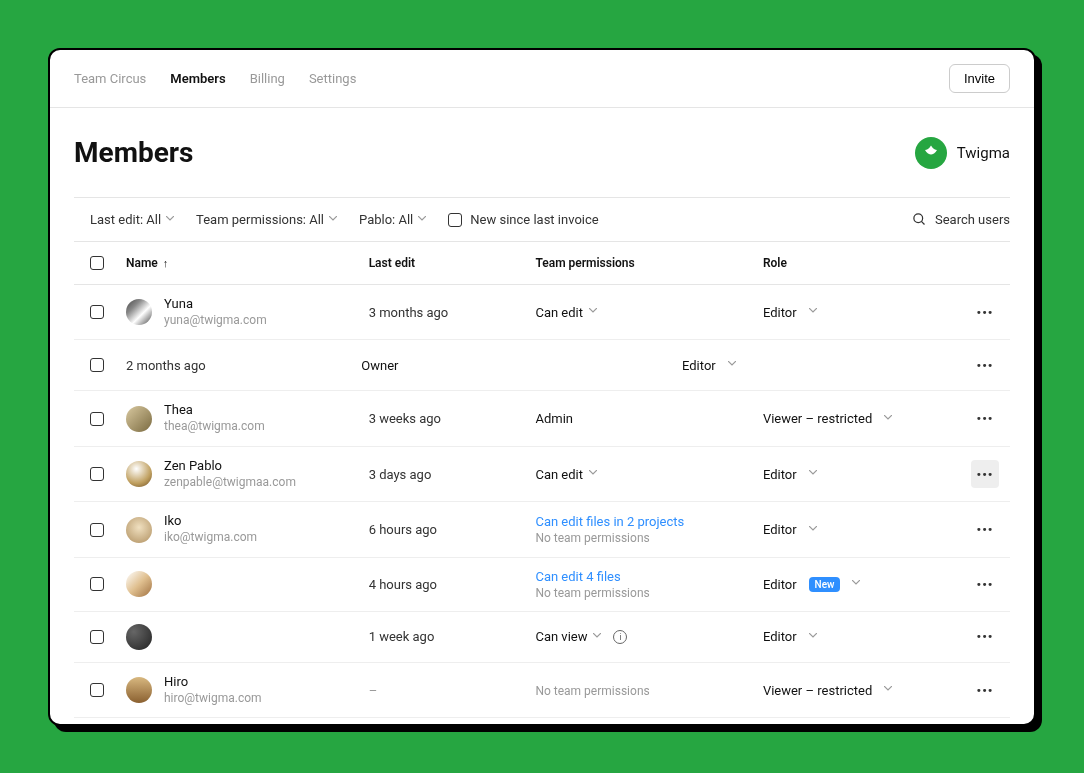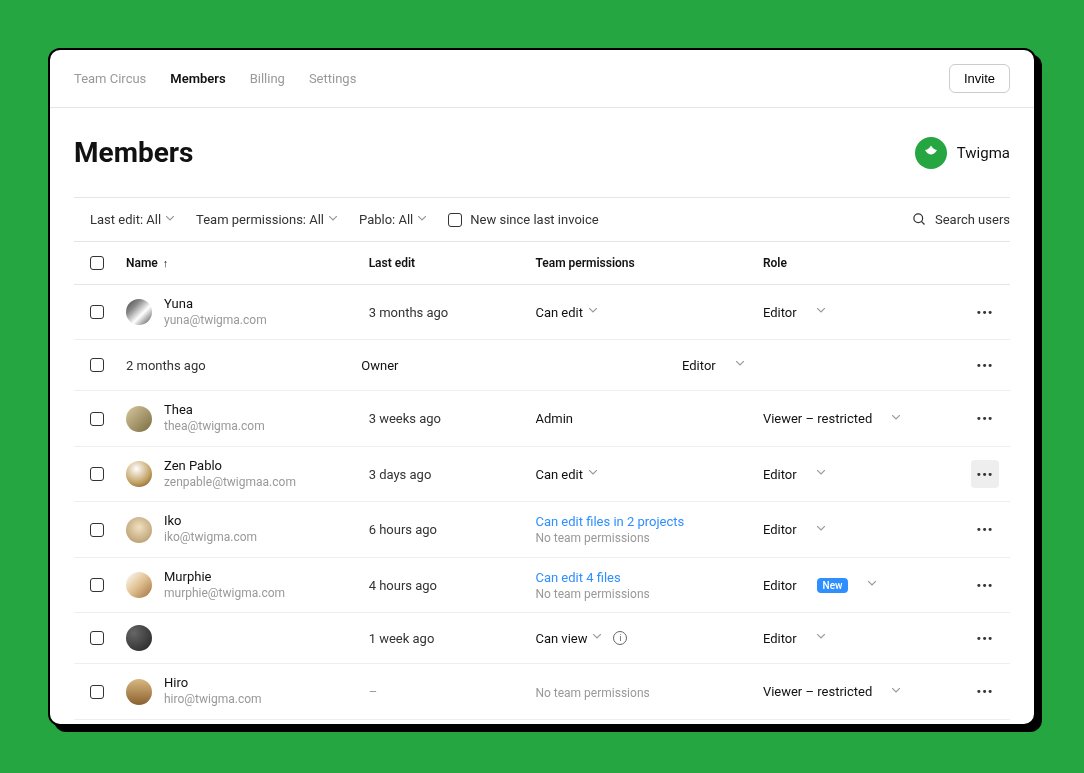--- a/index.html
+++ b/index.html
@@ -192,21 +192,21 @@
     .perm-sub { color: #999; font-size: 12px; margin-top: 2px; }
     .role-cell {
       flex: 1.3;
       display: flex;
       align-items: center;
       gap: 6px;
     }
     .role-dropdown {
       display: flex;
       align-items: center;
-      gap: 20px;
+      gap: 12px;
       cursor: pointer;
     }
     .badge-new {
       background: #2f8fff;
       color: #fff;
       font-size: 10px;
       padding: 2px 6px;
       border-radius: 4px;
       font-weight: 500;
     }
@@ -483,24 +483,20 @@
           <div class="actions-cell">
             <div class="more-btn">•••</div>
           </div>
         </div>
         <div class="row">
           <div class="col-check">
             <div class="checkbox"></div>
           </div>
           <div class="user-cell">
             <div class="avatar c5"></div>
-            <div class="user-text">
-              <div class="user-name">Murphie</div>
-              <div class="user-email">murphie@twigma.com</div>
-            </div>
           </div>
           <div class="lastedit-cell">4 hours ago</div>
           <div class="perm-cell">
             <div class="perm-link">Can edit 4 files</div>
             <div class="perm-sub">No team permissions</div>
           </div>
           <div class="role-cell">
             <div class="role-dropdown">
               <span>Editor</span>
               <span class="badge-new">New</span>

